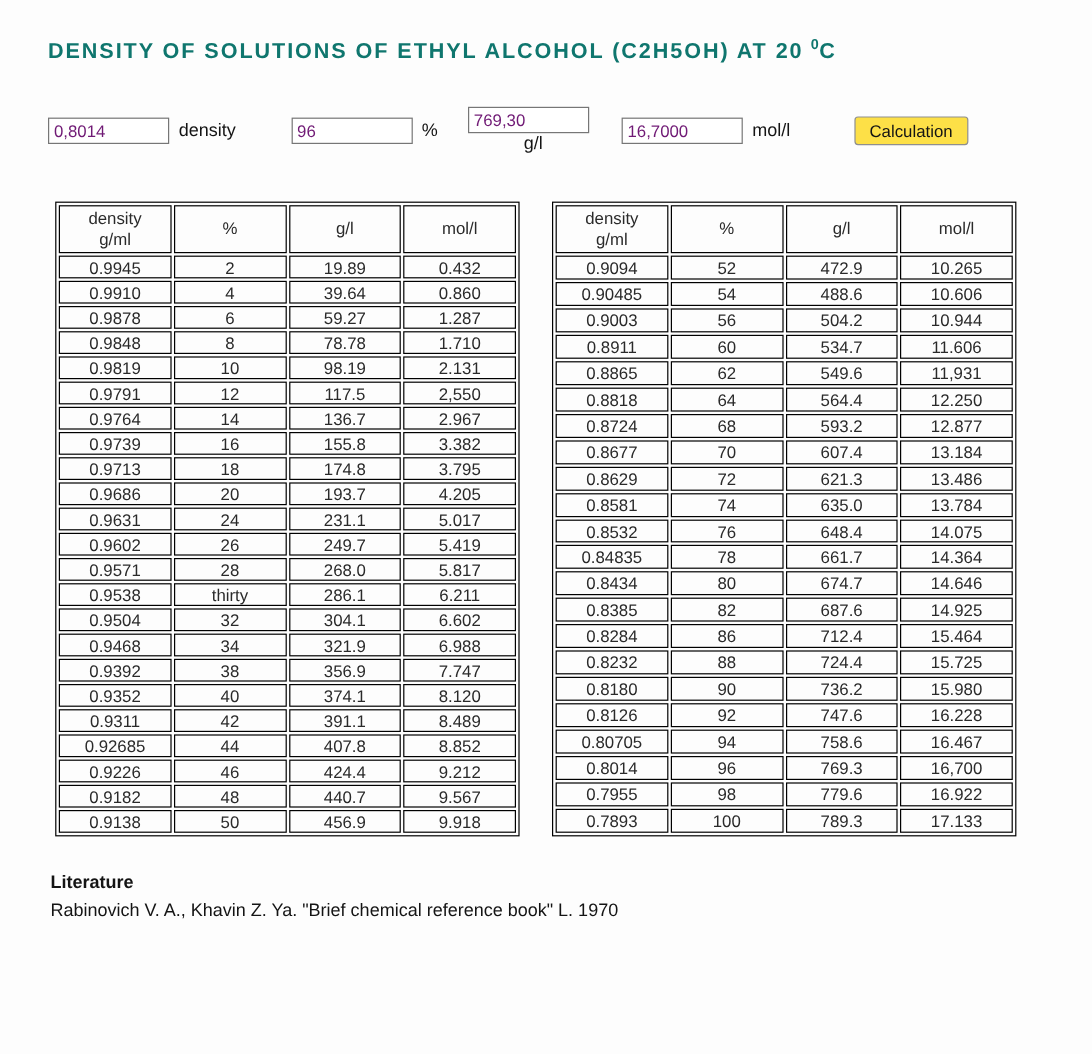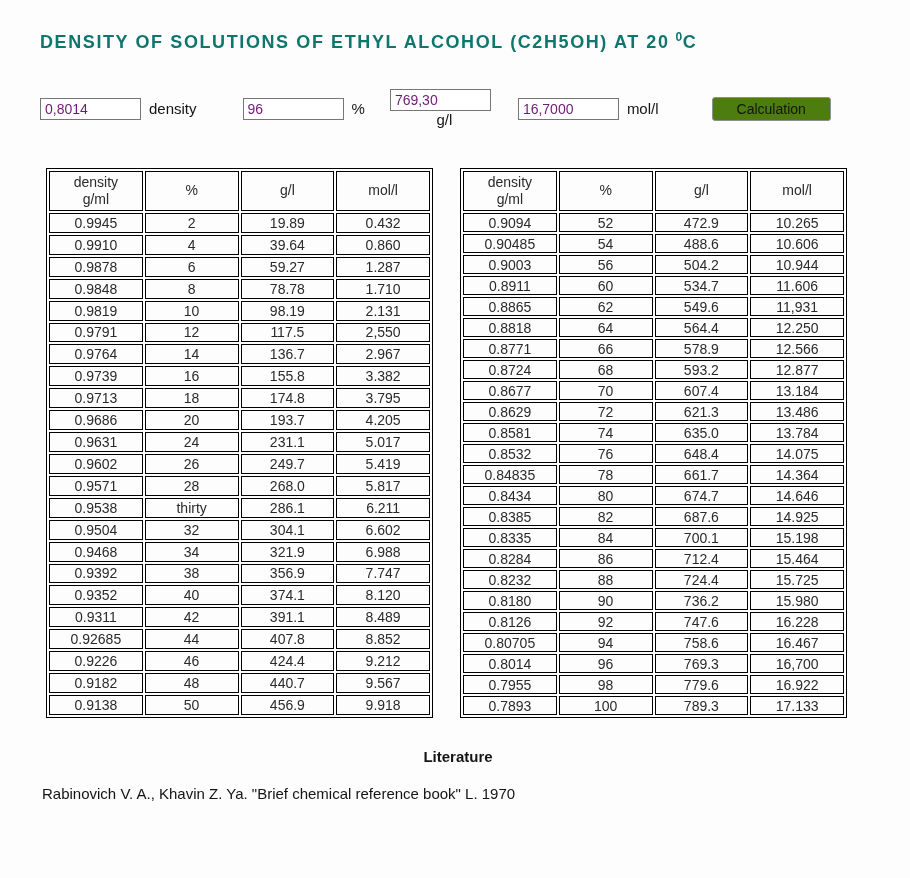--- a/index.html
+++ b/index.html
@@ -47,24 +47,24 @@
   }
   .fgroup .lbl { margin-left: 8px; }
   .fgroup.g1 { margin-right: 46px; }
   .fgroup.g2 { margin-right: 25px; }
   .fgroup.g3 { margin-right: 27px; flex-direction: column; }
   .fgroup.g4 { margin-right: 53px; }
   .calc-btn {
     font-family: "Liberation Sans", sans-serif;
     font-size: 14px;
     color: #141414;
-    background: #4d7c0f;
+    background: #fde047;
     border: 1px solid #8f8f8f;
     border-radius: 3px;
-    padding: 3px 24px;
+    padding: 3px 12px;
     height: 24px;
     line-height: 16px;
     cursor: pointer;
   }
 
   
   .tables {
     margin-top: 40px;
     margin-left: 6px;
     display: flex;
@@ -90,21 +90,21 @@
   }
   .density-table th {
     font-weight: normal;
     height: 40px;
     line-height: 1.25;
   }
   .density-table td { height: 19px; }
 
   
   .literature { margin-top: 30px; margin-left: 2px; font-size: 15px; color: #141414; }
-  .lit-head { font-weight: bold; margin-bottom: 20px; text-align: center; }
+  .lit-head { font-weight: bold; margin-bottom: 6px; }
   .lit-ref { font-weight: normal; }
 </style>
 </head>
 <body>
 
 <div class="page">
 
   <h1 class="title"><span>DENSITY OF SOLUTIONS OF ETHYL ALCOHOL (C2H5OH) AT 20</span><sup>0</sup><span class="deg-letter">C</span></h1>
 
   <div class="calc-form">
@@ -320,26 +320,20 @@
             <td>549.6</td>
             <td>11,931</td>
           </tr>
           <tr>
             <td>0.8818</td>
             <td>64</td>
             <td>564.4</td>
             <td>12.250</td>
           </tr>
           <tr>
-            <td>0.8771</td>
-            <td>66</td>
-            <td>578.9</td>
-            <td>12.566</td>
-          </tr>
-          <tr>
             <td>0.8724</td>
             <td>68</td>
             <td>593.2</td>
             <td>12.877</td>
           </tr>
           <tr>
             <td>0.8677</td>
             <td>70</td>
             <td>607.4</td>
             <td>13.184</td>
@@ -374,26 +368,20 @@
             <td>674.7</td>
             <td>14.646</td>
           </tr>
           <tr>
             <td>0.8385</td>
             <td>82</td>
             <td>687.6</td>
             <td>14.925</td>
           </tr>
           <tr>
-            <td>0.8335</td>
-            <td>84</td>
-            <td>700.1</td>
-            <td>15.198</td>
-          </tr>
-          <tr>
             <td>0.8284</td>
             <td>86</td>
             <td>712.4</td>
             <td>15.464</td>
           </tr>
           <tr>
             <td>0.8232</td>
             <td>88</td>
             <td>724.4</td>
             <td>15.725</td>

